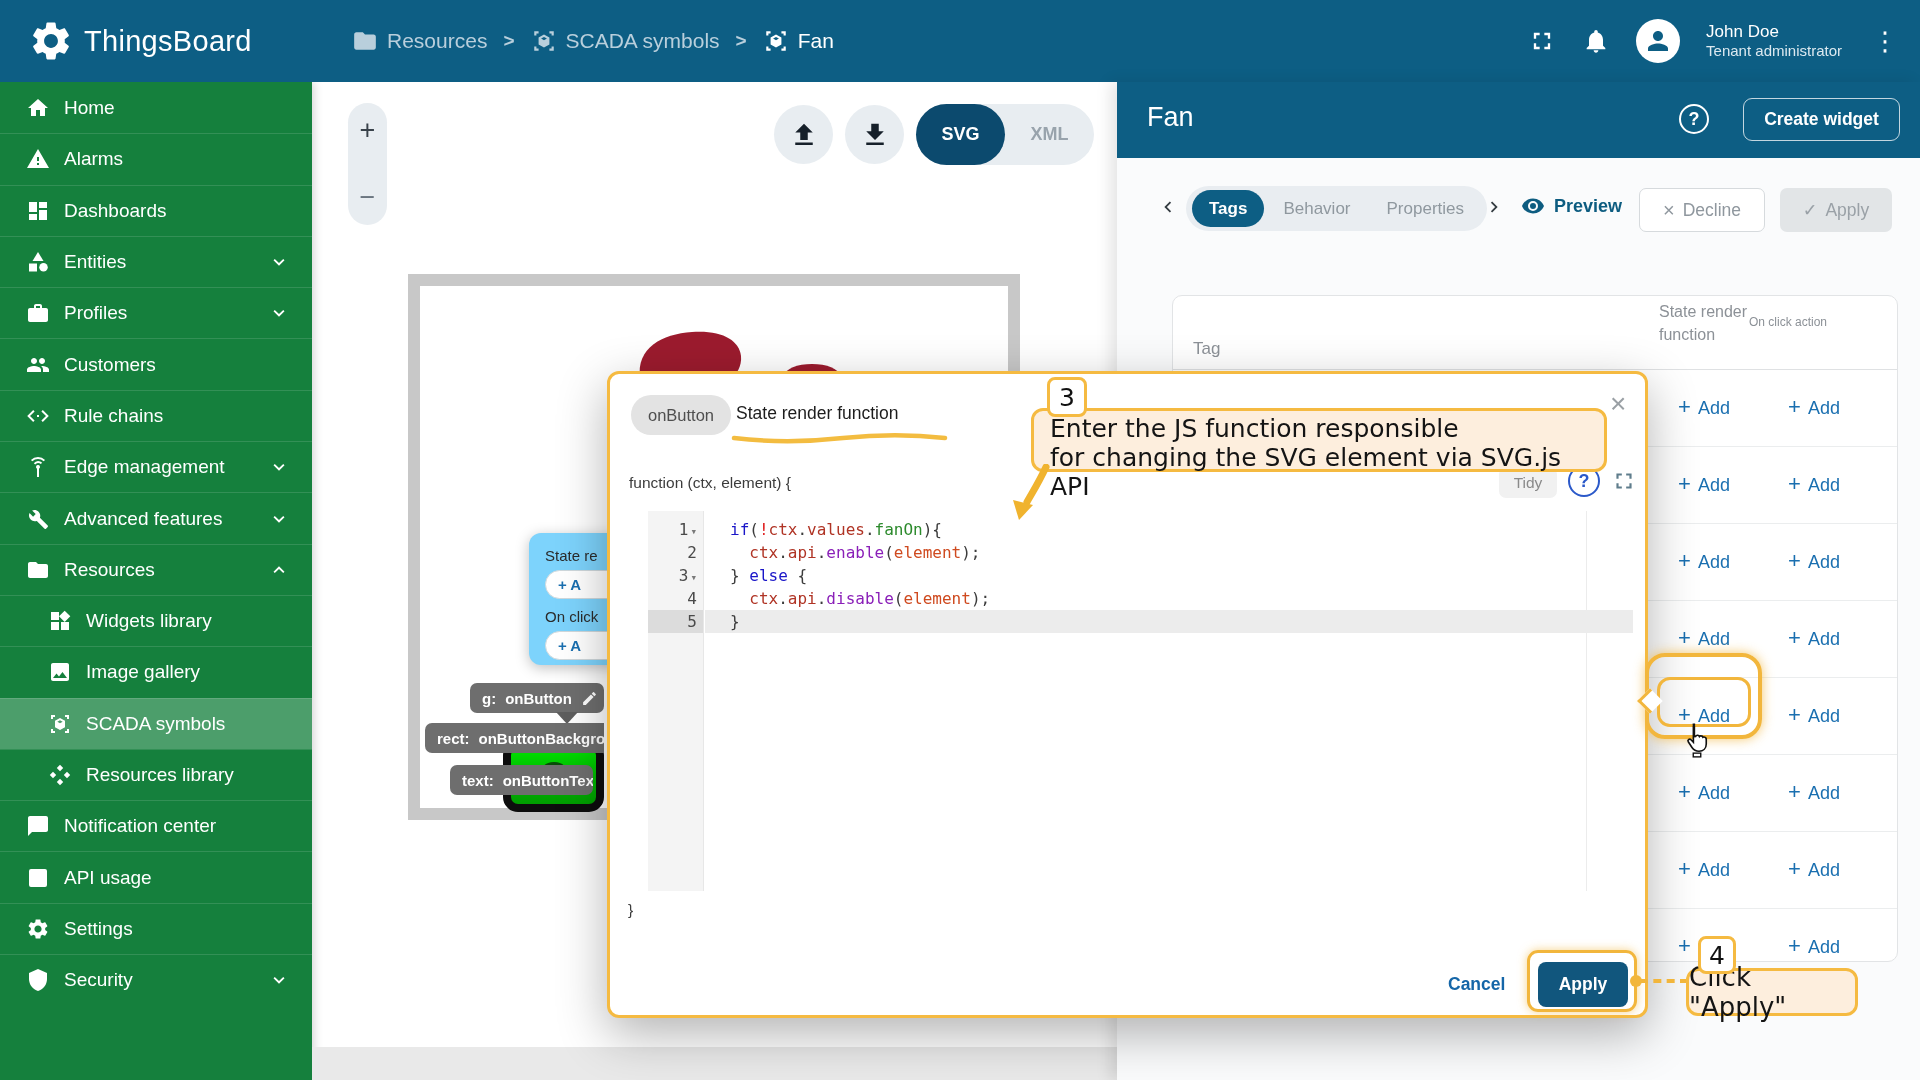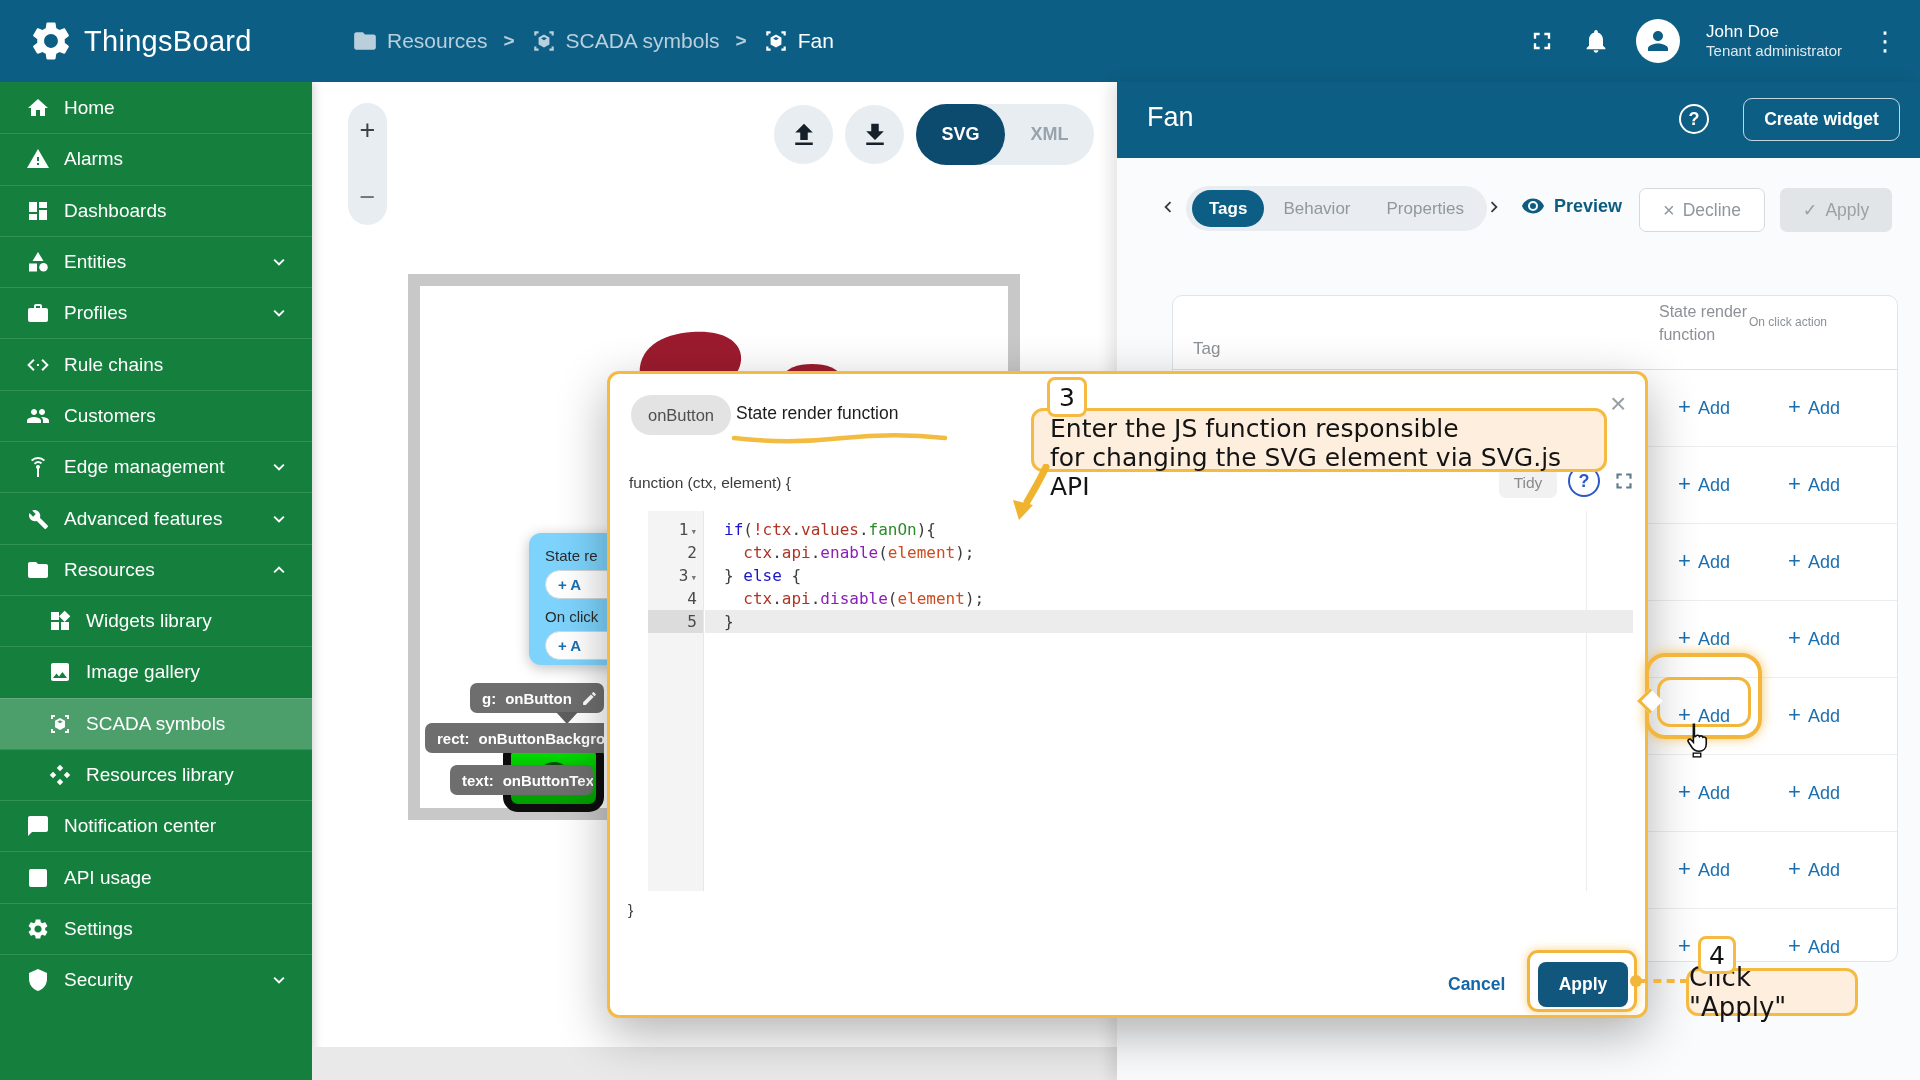--- a/index.html
+++ b/index.html
@@ -139,21 +139,21 @@
           color:#2b59c9;font-weight:700;font-size:18px;display:flex;align-items:center;justify-content:center;box-sizing:border-box;cursor:pointer;}
   .m-expand{position:absolute;left:1001px;top:94px;width:26px;height:26px;color:#5f7d8c;cursor:pointer;}
   .m-expand svg{width:100%;height:100%;}
   .editor{position:absolute;left:38px;top:137px;width:985px;height:380px;background:#fff;overflow:hidden;
           font-family:"DejaVu Sans Mono",monospace;font-size:16px;}
   .gutter{position:absolute;left:0;top:0;width:56px;height:380px;background:#f4f4f4;border-right:1px solid #e7e7e7;box-sizing:border-box;padding-top:7px;}
   .gl{height:23px;line-height:23px;color:#4a4a4a;text-align:right;padding-right:6px;position:relative;}
   .gl .fold{color:#7a7a7a;font-size:11px;margin-left:2px;}
   .gl.act{background:#dcdcdc;}
   .codearea{position:absolute;left:57px;top:0;width:928px;height:380px;padding-top:7px;}
-  .cl{height:23px;line-height:23px;white-space:pre;padding-left:19px;}
+  .cl{height:23px;line-height:23px;white-space:pre;padding-left:25px;}
   .cl.act{background:#ececec;}
   .vline{position:absolute;left:938px;top:0;width:1px;height:380px;background:#ececec;}
   .tk-kw{color:#1a16c8;} .tk-vr{color:#b03425;} .tk-fn{color:#8a1fb8;}
   .tk-gr{color:#2c8a2c;} .tk-or{color:#cf4a1f;} .tk-rd{color:#e02222;} .tk-pl{color:#3c3c3c;}
   .m-brace{position:absolute;left:18px;top:527px;font-size:15.5px;color:#3c3c3c;}
   .m-cancel{position:absolute;left:838px;top:600px;font-size:17.5px;font-weight:600;color:#1566a8;cursor:pointer;}
   .m-apply{position:absolute;left:928px;top:588px;width:90px;height:45px;background:#11567d;border-radius:8px;
            color:#fff;font-size:17.5px;font-weight:700;display:flex;align-items:center;justify-content:center;cursor:pointer;}
 
   
@@ -259,31 +259,31 @@
         <span class="nav-ic"><svg viewBox="0 0 24 24" fill="currentColor">
             <path d="M20 7h-4V5c0-1.1-.9-2-2-2h-4c-1.1 0-2 .9-2 2v2H4c-1.1 0-2 .9-2 2v10c0 1.1.9 2 2 2h16c1.1 0 2-.9 2-2V9c0-1.1-.9-2-2-2zm-6 0h-4V5h4v2z"></path>
           </svg></span>
         <span class="nav-label">Profiles</span>
         <span class="nav-chev"><svg viewBox="0 0 24 24" fill="currentColor">
             <path d="M7.4 8.6L12 13.2l4.6-4.6L18 10l-6 6-6-6z"></path>
           </svg></span>
       </div>
       <div class="nav-item">
         <span class="nav-ic"><svg viewBox="0 0 24 24" fill="currentColor">
+            <path d="M16 11c1.66 0 3-1.34 3-3s-1.34-3-3-3-3 1.34-3 3 1.34 3 3 3zm-8 0c1.66 0 3-1.34 3-3S9.66 5 8 5 5 6.34 5 8s1.34 3 3 3zm0 2c-2.33 0-7 1.17-7 3.5V19h14v-2.5C15 14.17 10.33 13 8 13zm8 0c-.29 0-.62.02-.97.05 1.16.84 1.97 1.97 1.97 3.45V19h6v-2.5c0-2.33-4.67-3.5-7-3.5z"></path>
+          </svg></span>
+        <span class="nav-label">Customers</span>
+      </div>
+      <div class="nav-item">
+        <span class="nav-ic"><svg viewBox="0 0 24 24" fill="currentColor">
             <path d="M8.6 16.6L4 12l4.6-4.6L7.2 6 1.2 12l6 6z"></path>
             <path d="M15.4 16.6L20 12l-4.6-4.6L16.8 6l6 6-6 6z"></path>
             <path d="M11 11h2v2h-2z"></path>
           </svg></span>
         <span class="nav-label">Rule chains</span>
-      </div>
-      <div class="nav-item">
-        <span class="nav-ic"><svg viewBox="0 0 24 24" fill="currentColor">
-            <path d="M16 11c1.66 0 3-1.34 3-3s-1.34-3-3-3-3 1.34-3 3 1.34 3 3 3zm-8 0c1.66 0 3-1.34 3-3S9.66 5 8 5 5 6.34 5 8s1.34 3 3 3zm0 2c-2.33 0-7 1.17-7 3.5V19h14v-2.5C15 14.17 10.33 13 8 13zm8 0c-.29 0-.62.02-.97.05 1.16.84 1.97 1.97 1.97 3.45V19h6v-2.5c0-2.33-4.67-3.5-7-3.5z"></path>
-          </svg></span>
-        <span class="nav-label">Customers</span>
       </div>
       <div class="nav-item">
         <span class="nav-ic"><svg viewBox="0 0 24 24" fill="currentColor">
             <path d="M12 10a2 2 0 00-1 3.73V22h2v-8.27A2 2 0 0012 10zm-4.2-1.8l1.42 1.42A4 4 0 0112 8a4 4 0 012.78 1.12l1.42-1.42A6 6 0 0012 6a6 6 0 00-4.2 2.2zM12 2a10 10 0 00-7.07 2.93l1.41 1.41A8 8 0 0112 4a8 8 0 015.66 2.34l1.41-1.41A10 10 0 0012 2z"></path>
           </svg></span>
         <span class="nav-label">Edge management</span>
         <span class="nav-chev"><svg viewBox="0 0 24 24" fill="currentColor">
             <path d="M7.4 8.6L12 13.2l4.6-4.6L18 10l-6 6-6-6z"></path>
           </svg></span>
       </div>

